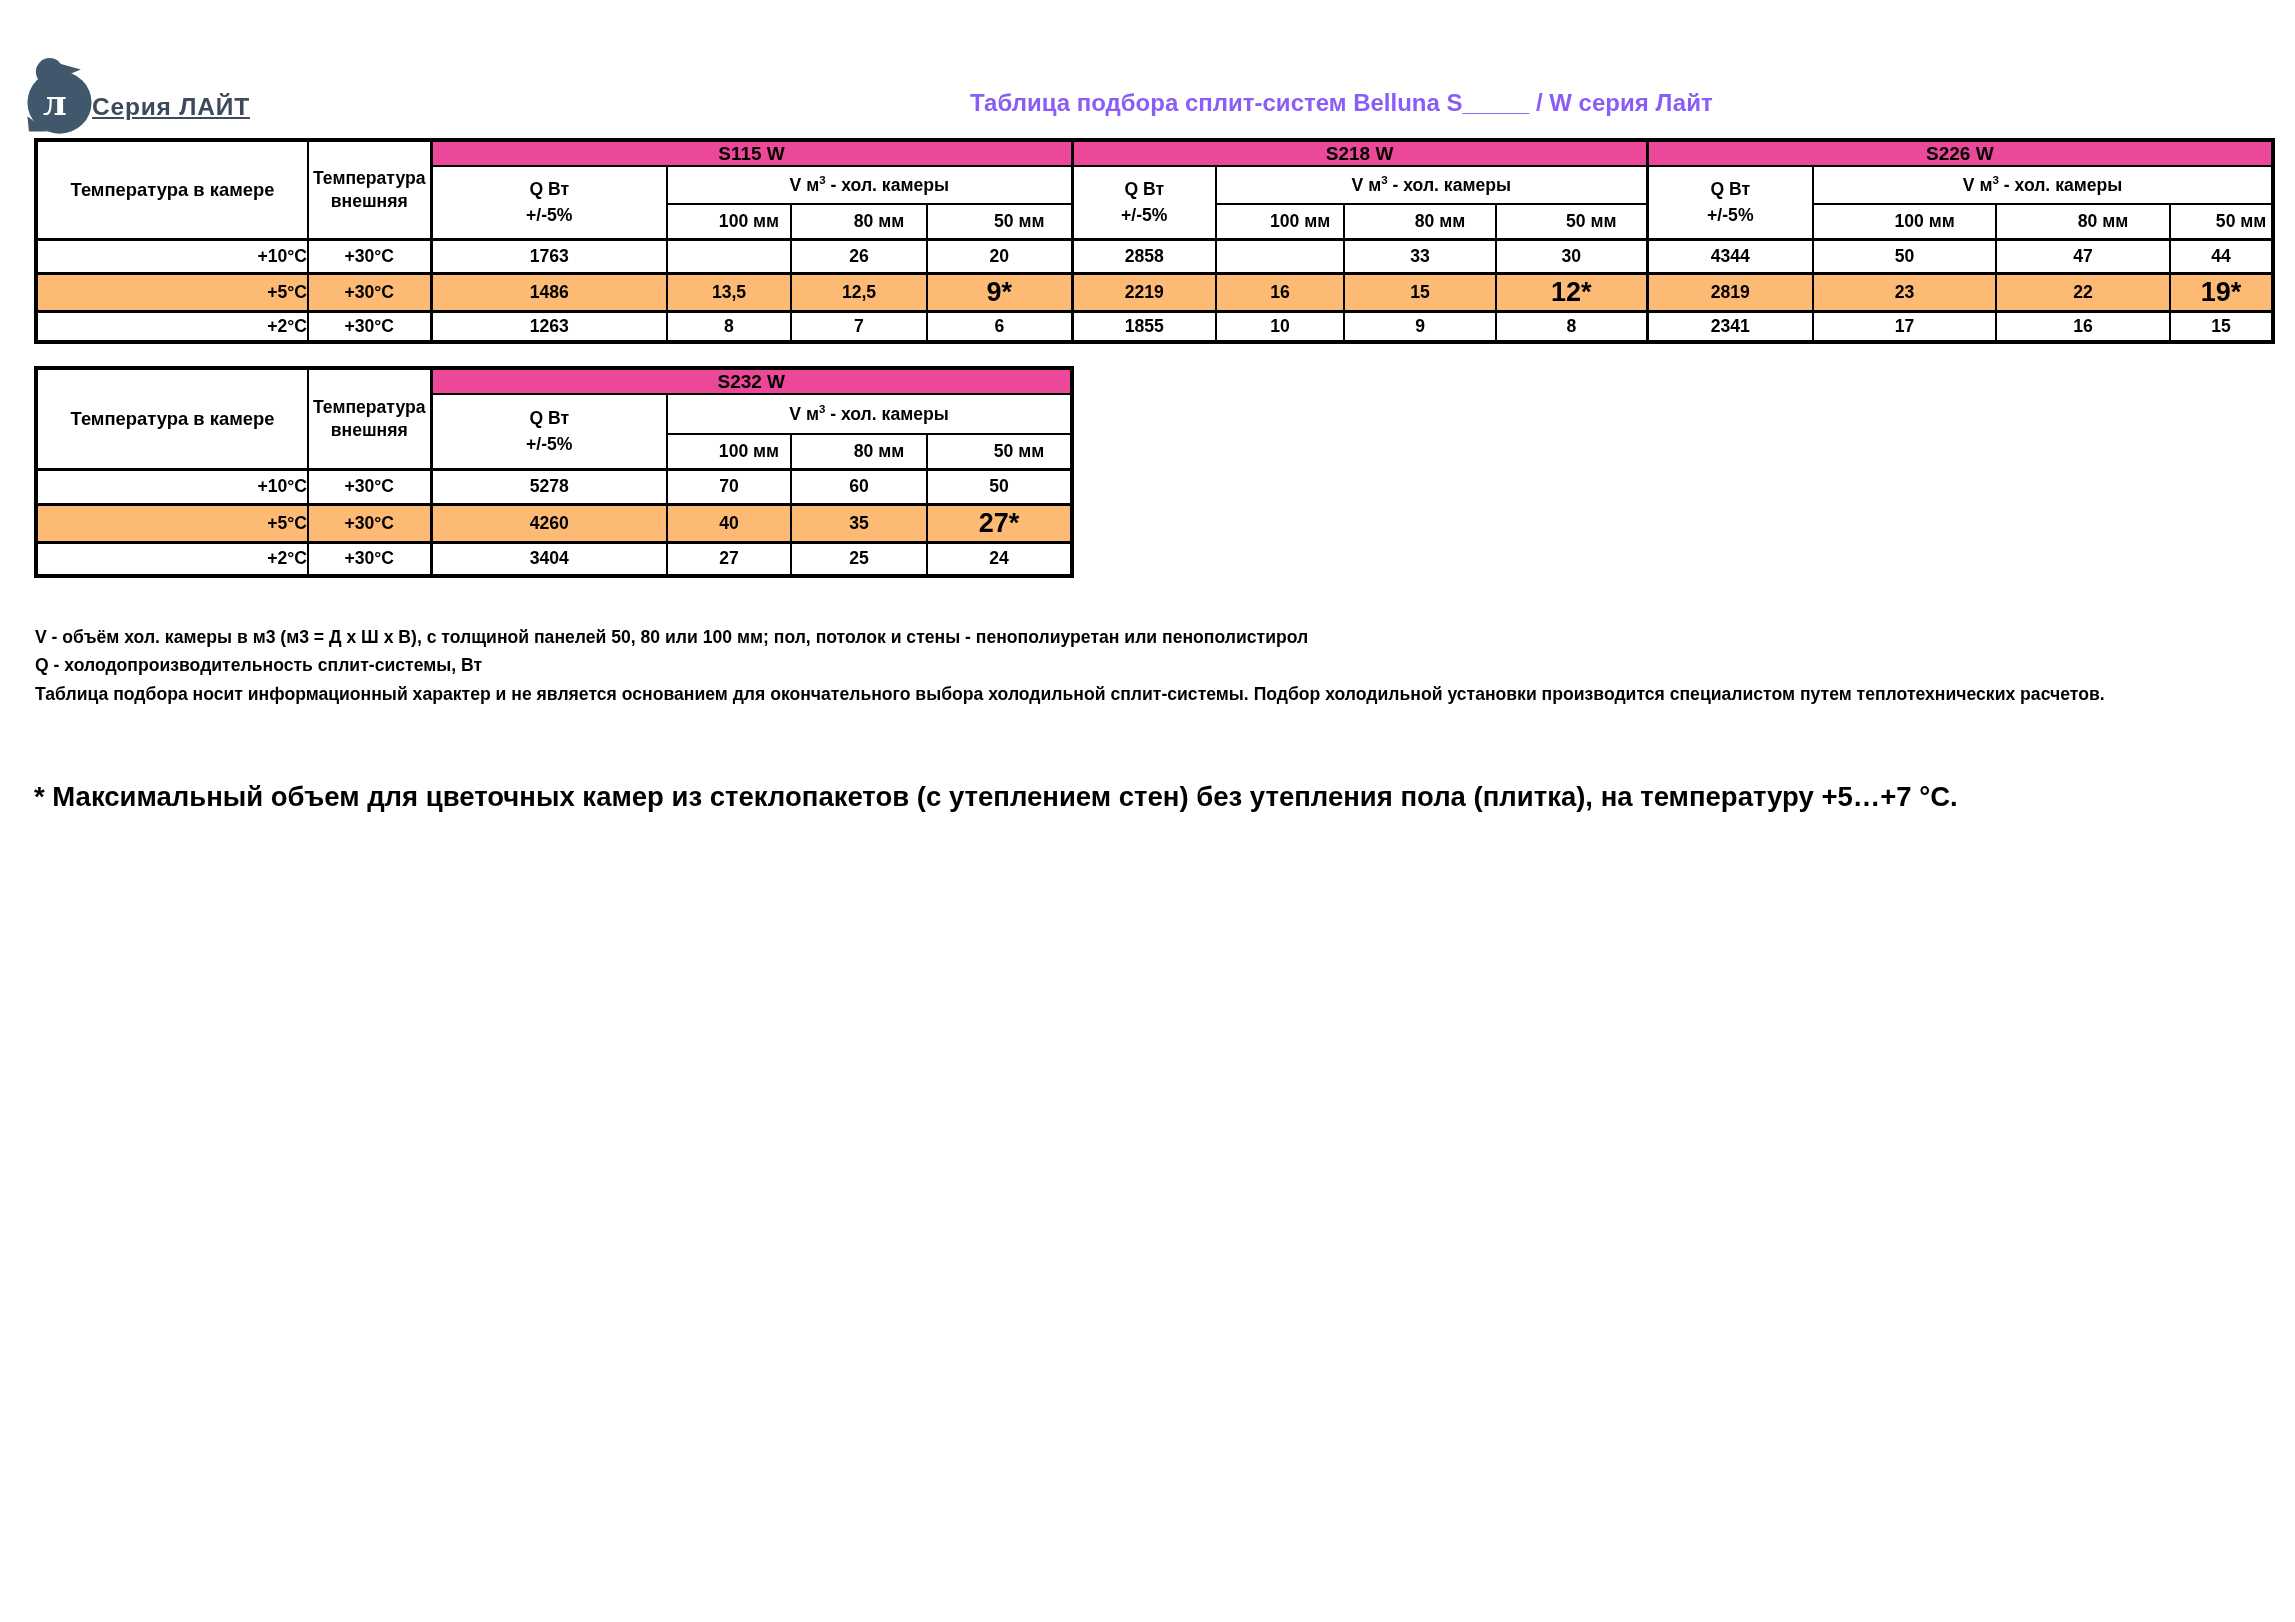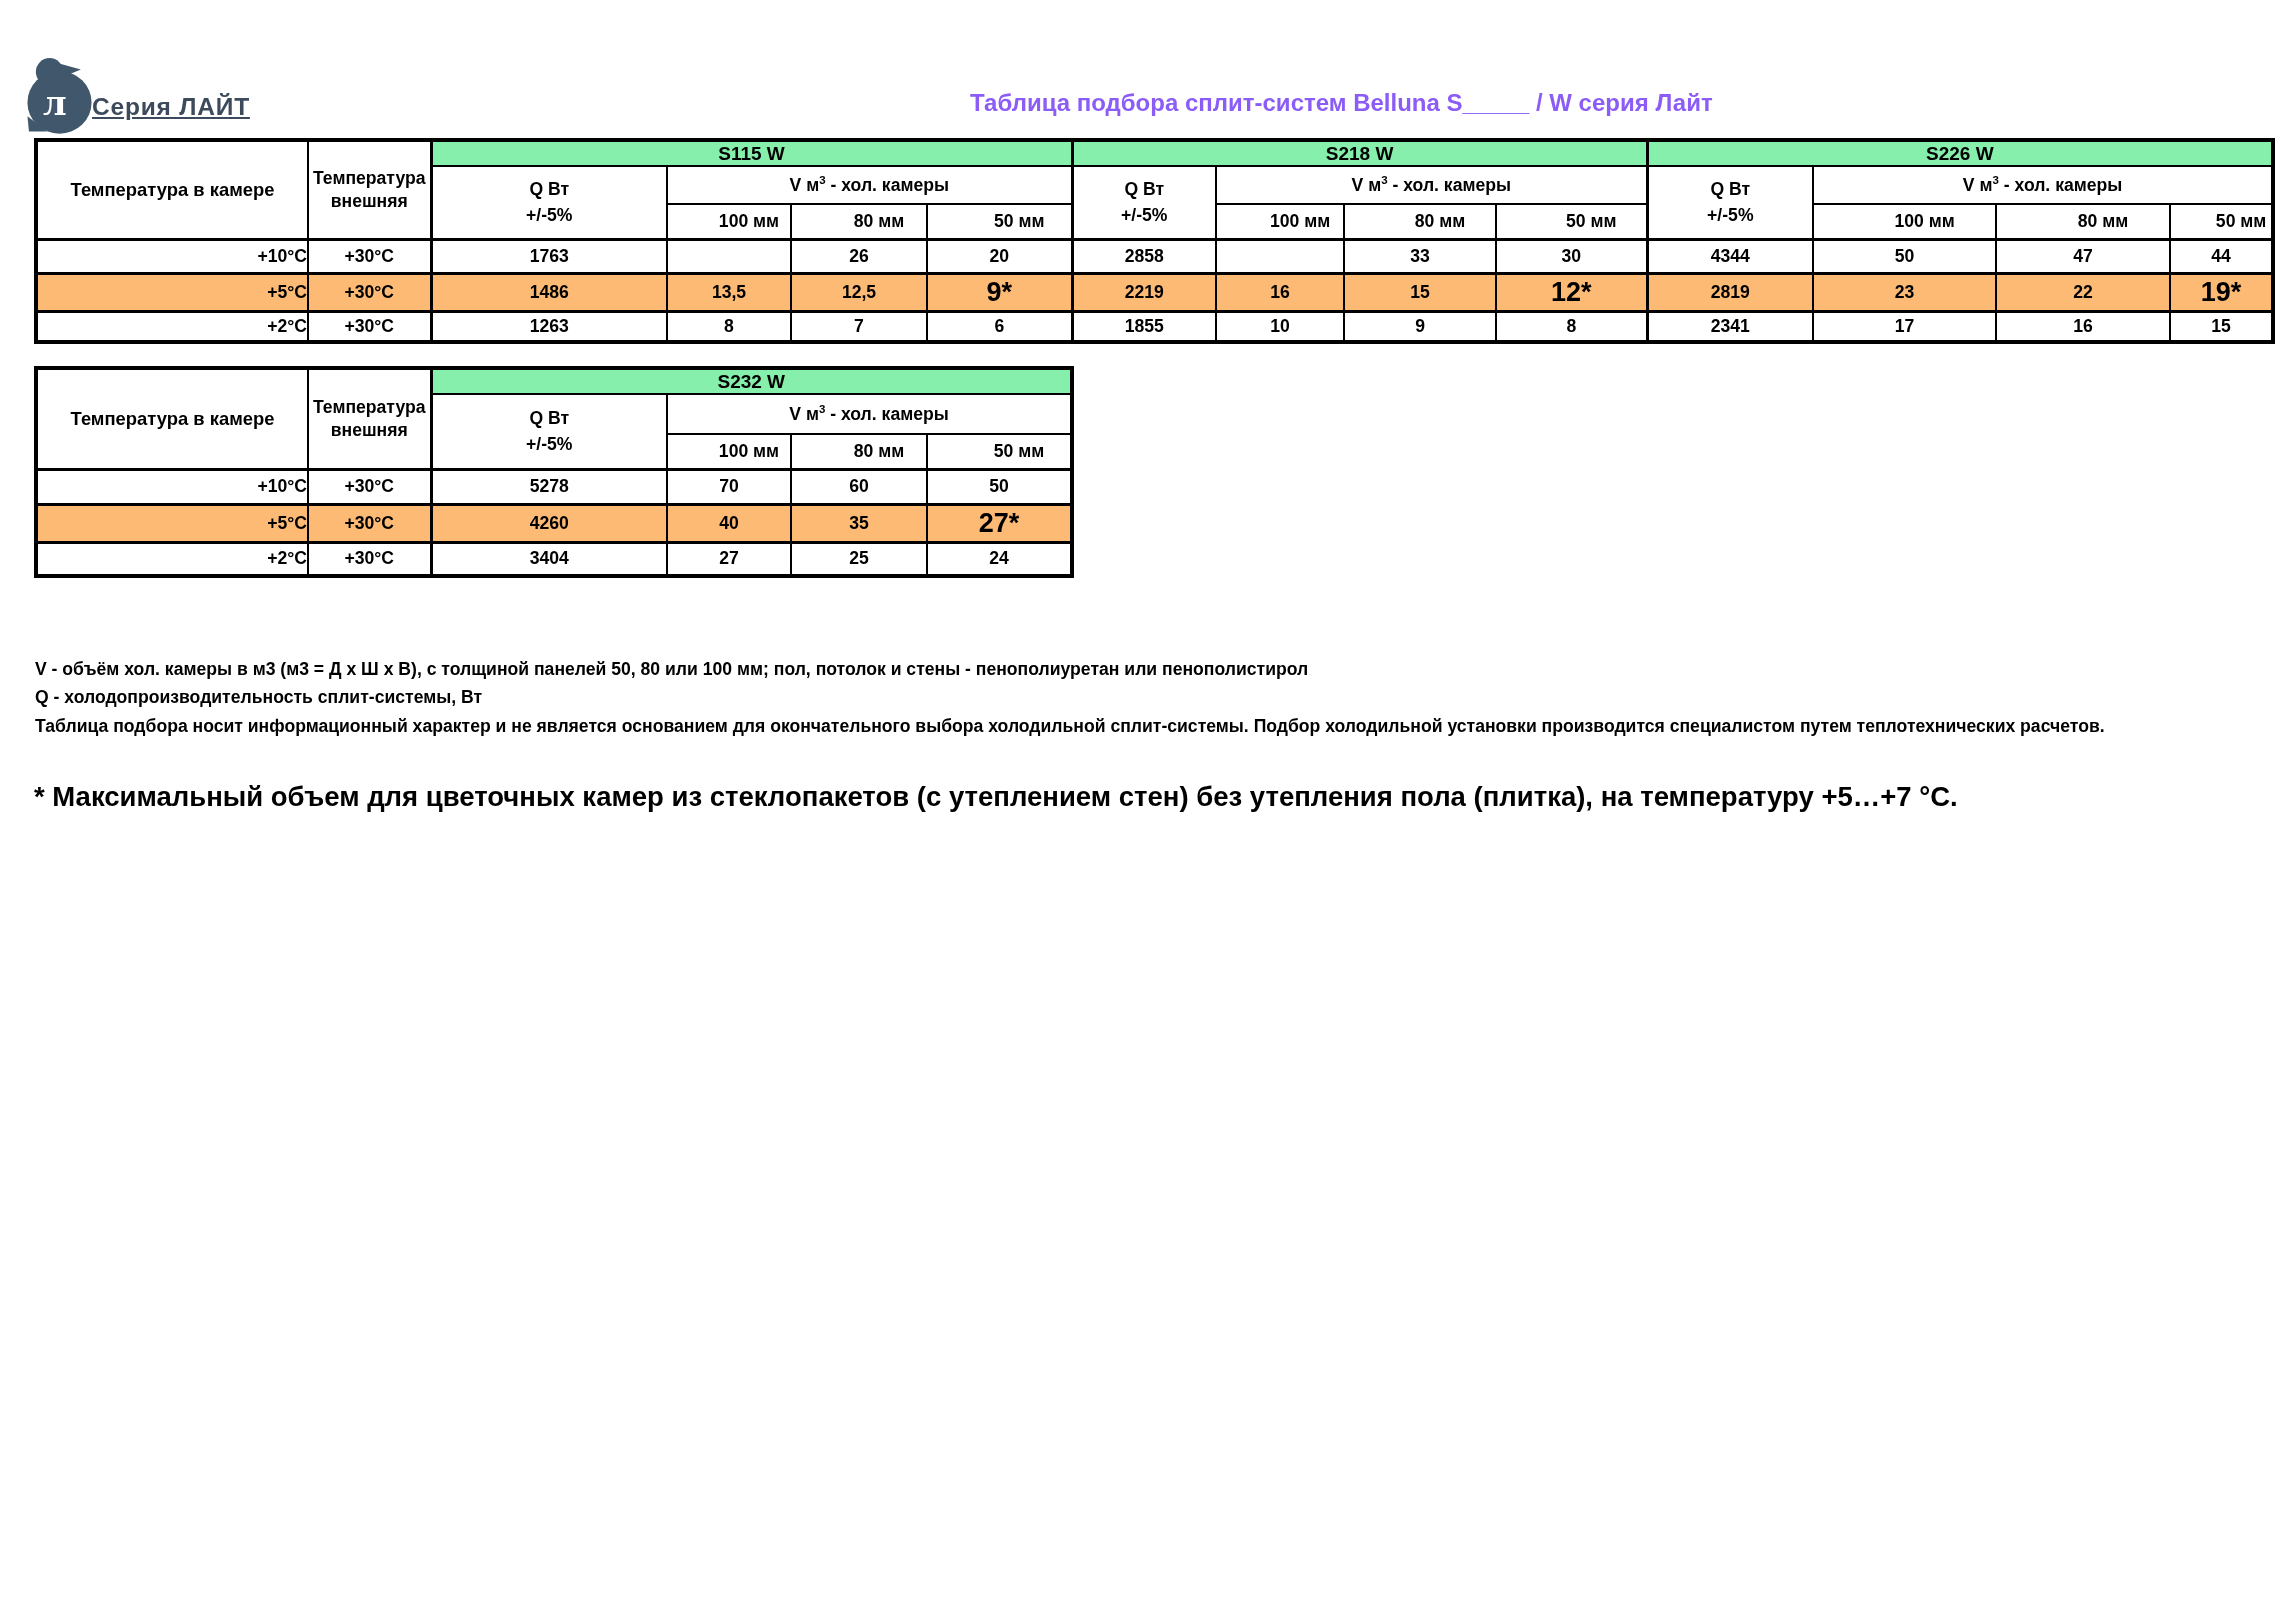--- a/index.html
+++ b/index.html
@@ -26,21 +26,21 @@
     background:#fff; border:4.6px solid #000;
   }
   #table1 { left:34px; top:138px; width:2235px; }
   #table2 { left:34px; top:366px; width:1036px; }
 
   td {
     border:2.3px solid #000; text-align:center; vertical-align:middle;
     font-weight:bold; font-size:17.6px; padding:0; overflow:hidden;
   }
   .sec      { border-left:3.8px solid #000; }
-  .model    { background:#86efac; font-size:19px; }
+  .model    { background:#ec4899; font-size:19px; }
   .thick-b  { border-bottom:3.8px solid #000; }
   .hdr-chamber { font-size:18.4px; }
   .hdr-outside div { line-height:23px; font-size:17.6px; }
   .qhdr div { line-height:26px; }
   .vhdr .sup { vertical-align:super; font-size:11.5px; }
   .mmhdr { font-size:17.6px;padding-left:40px; }
   tr.hl td { background:#fdba74; border-top:3.1px solid #000; border-bottom:3.1px solid #000; }
   td.left { text-align:right; padding-left:10.7px; }
   td.big  { font-size:27px; }
 
@@ -52,21 +52,21 @@
   #table1 tr.r-d3    { height:31px; }
 
   #table2 tr.r-model { height:26px; }
   #table2 tr.r-v     { height:40px; }
   #table2 tr.r-mm    { height:35px; }
   #table2 tr.r-d1    { height:35px; }
   #table2 tr.r-d2    { height:38px; }
   #table2 tr.r-d3    { height:34px; }
 
   
-  .notes { position:absolute; left:35px; top:627px; font-size:17.6px; font-weight:bold;margin-top:32px; }
+  .notes { position:absolute; left:35px; top:627px; font-size:17.6px; font-weight:bold; }
   .note  { line-height:20.7px; margin-bottom:7.7px; white-space:nowrap; }
   .footnote {
     position:absolute; left:34px; top:781px;
     font-size:27.5px; font-weight:bold; white-space:nowrap;
   }
 </style>
 </head>
 <body>
 
 <div class="logo">

